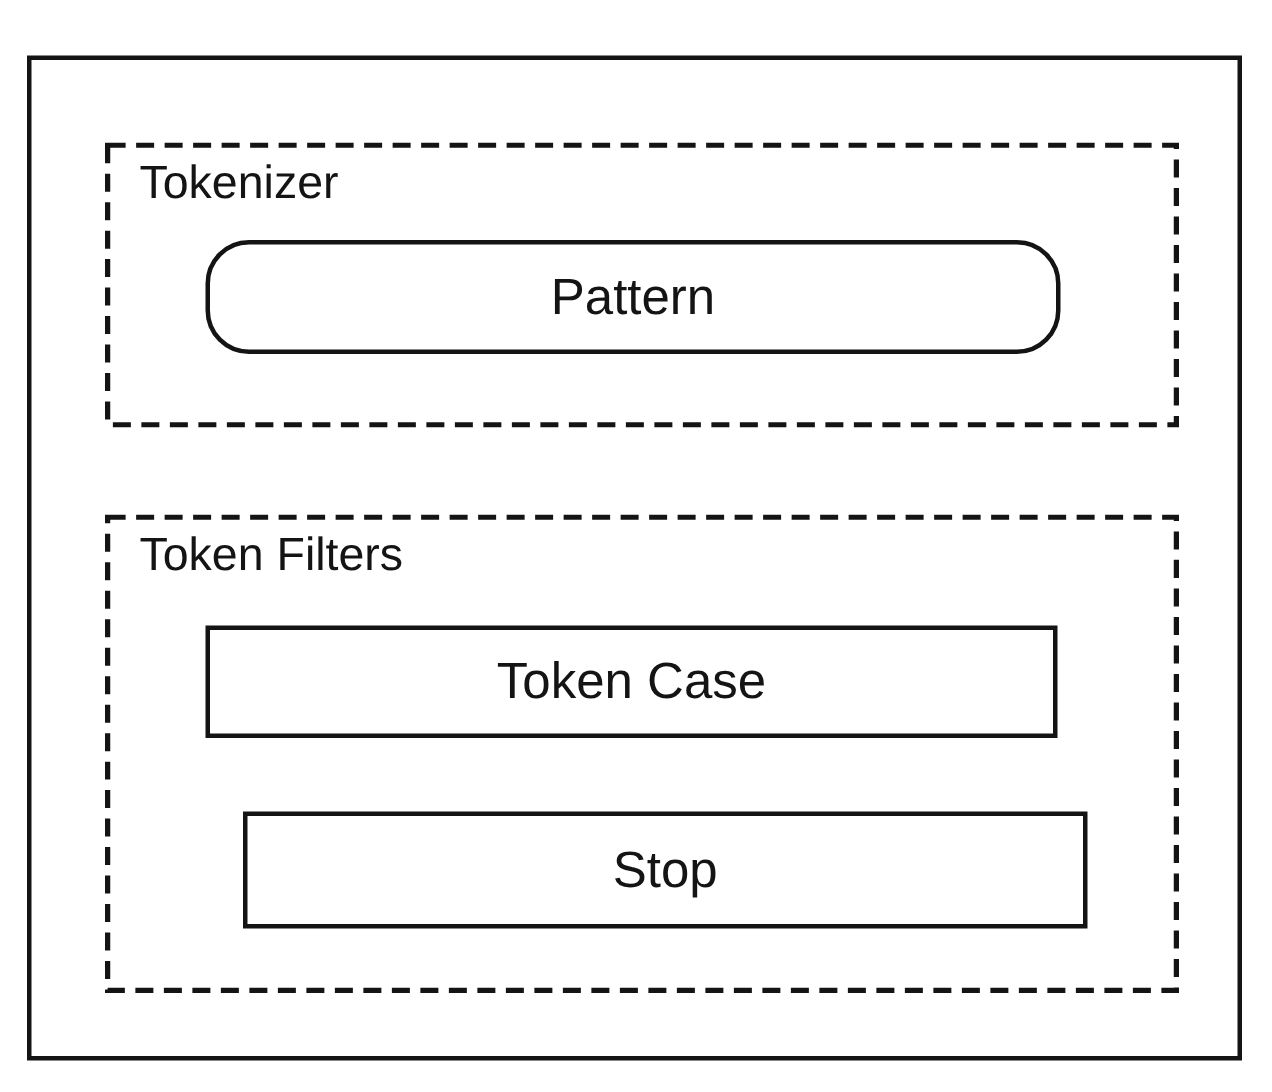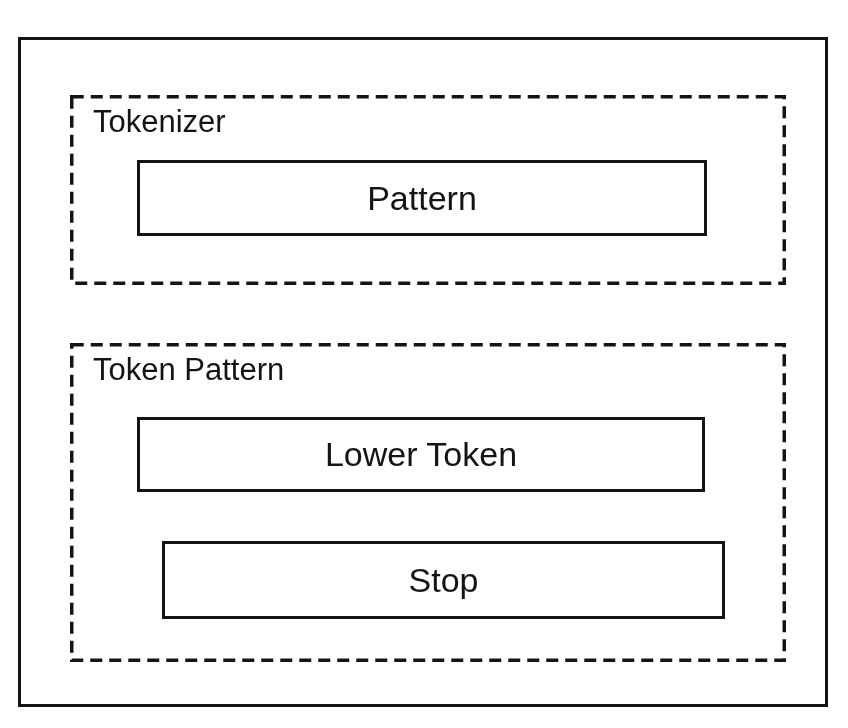--- a/index.html
+++ b/index.html
@@ -65,20 +65,21 @@
     background: var(--bg, #ffffff);
     font-size: 34px;
     color: var(--ink, #141414);
     white-space: nowrap;
   }
   .node-pattern {
     left: 67px;
     top: 65px;
     width: 570px;
     height: 76px;
+    border-radius: 29px;
   }
   .node-lowercase {
     left: 67px;
     top: 74px;
     width: 568px;
     height: 75px;
   }
   .node-stop {
     left: 92px;
     top: 198px;
@@ -108,23 +109,23 @@
     <div class="group-label">Tokenizer</div>
     <div class="node node-pattern">
       <span>Pattern</span>
     </div>
   </div>
 
   <div class="group group-token-filters">
     <svg class="dash-border" width="716" height="319" xmlns="http://www.w3.org/2000/svg">
       <rect x="1.75" y="1.75" width="712.5" height="315.5" fill="none" stroke="#141414" stroke-width="3.5" stroke-dasharray="12 7"></rect>
     </svg>
-    <div class="group-label">Token Pattern</div>
+    <div class="group-label">Token Filters</div>
     <div class="node node-lowercase">
-      <span>Lower Token</span>
+      <span>Token Case</span>
     </div>
     <div class="node node-stop">
       <span>Stop</span>
     </div>
   </div>
 
 
 </div>
 
 </body></html>

